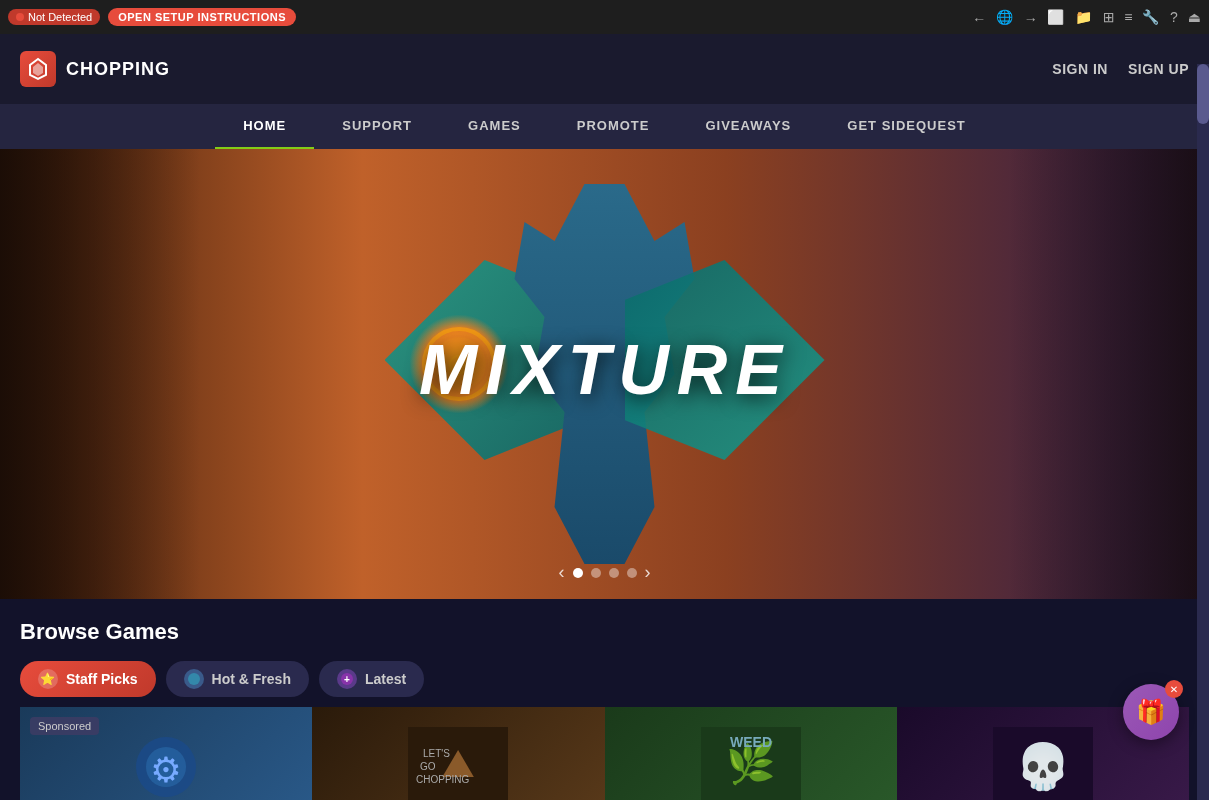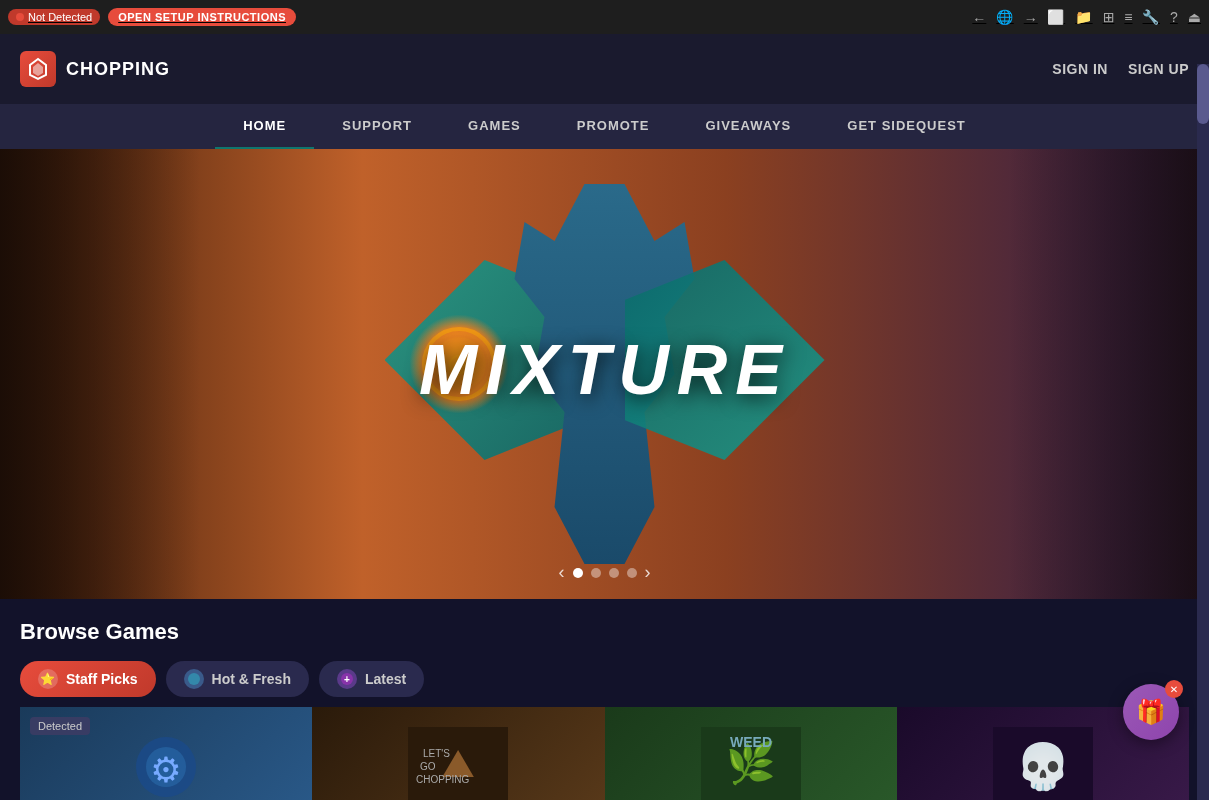--- a/index.html
+++ b/index.html
@@ -7,21 +7,20 @@
 
     
     .system-bar {
       width: 100%;
       height: 30px;
       background: #1e1e1e;
       display: flex;
       align-items: center;
       justify-content: space-between;
       padding: 17px 8px;
-      text-decoration: underline;
     }
     .system-bar-left {
       display: flex;
       align-items: center;
       gap: 8px;
     }
     .not-detected-badge {
       background: #c0392b;
       color: #fff;
       font-size: 11px;
@@ -170,21 +169,21 @@
       padding: 0 28px;
       height: 45px;
       display: flex;
       align-items: center;
       cursor: pointer;
       text-transform: uppercase;
       border-bottom: 2px solid transparent;
     }
     .nav-item.active {
       color: #fff;
-      border-bottom: 2px solid #0f766e;
+      border-bottom: 2px solid #84cc16;
       text-align: right;
     }
 
     
     .hero-banner {
       width: 100%;
       height: 450px;
       position: relative;
       overflow: hidden;
       background: linear-gradient(135deg, #c0612a 0%, #8b3a1a 30%, #2c1a3a 70%, #1a1a2e 100%);
@@ -555,21 +554,21 @@
 
   <div class="game-thumbs">
     <div class="thumb thumb1">
       <div class="thumb-bg">
         <svg width="80" height="80" viewBox="0 0 80 80">
           <circle cx="40" cy="40" r="30" fill="#1a4a8a" opacity="0.8"></circle>
           <circle cx="40" cy="40" r="20" fill="#2a6aaa" opacity="0.6"></circle>
           <text x="40" y="55" text-anchor="middle" font-size="35" fill="#7af">⚙</text>
         </svg>
       </div>
-      <div class="sponsored-badge">Detected</div>
+      <div class="sponsored-badge">Sponsored</div>
     </div>
     <div class="thumb thumb2">
       <div class="thumb-bg">
         <svg width="100" height="80" viewBox="0 0 100 80">
           <rect width="100" height="80" fill="#2a1a0a"></rect>
           <text x="50" y="50" text-anchor="middle" font-size="40" fill="#8a5a2a">⛰</text>
           <text x="15" y="30" font-size="10" fill="#aaa">LET'S</text>
           <text x="12" y="43" font-size="10" fill="#aaa">GO</text>
           <text x="8" y="56" font-size="10" fill="#aaa">CHOPPING</text>
         </svg>

